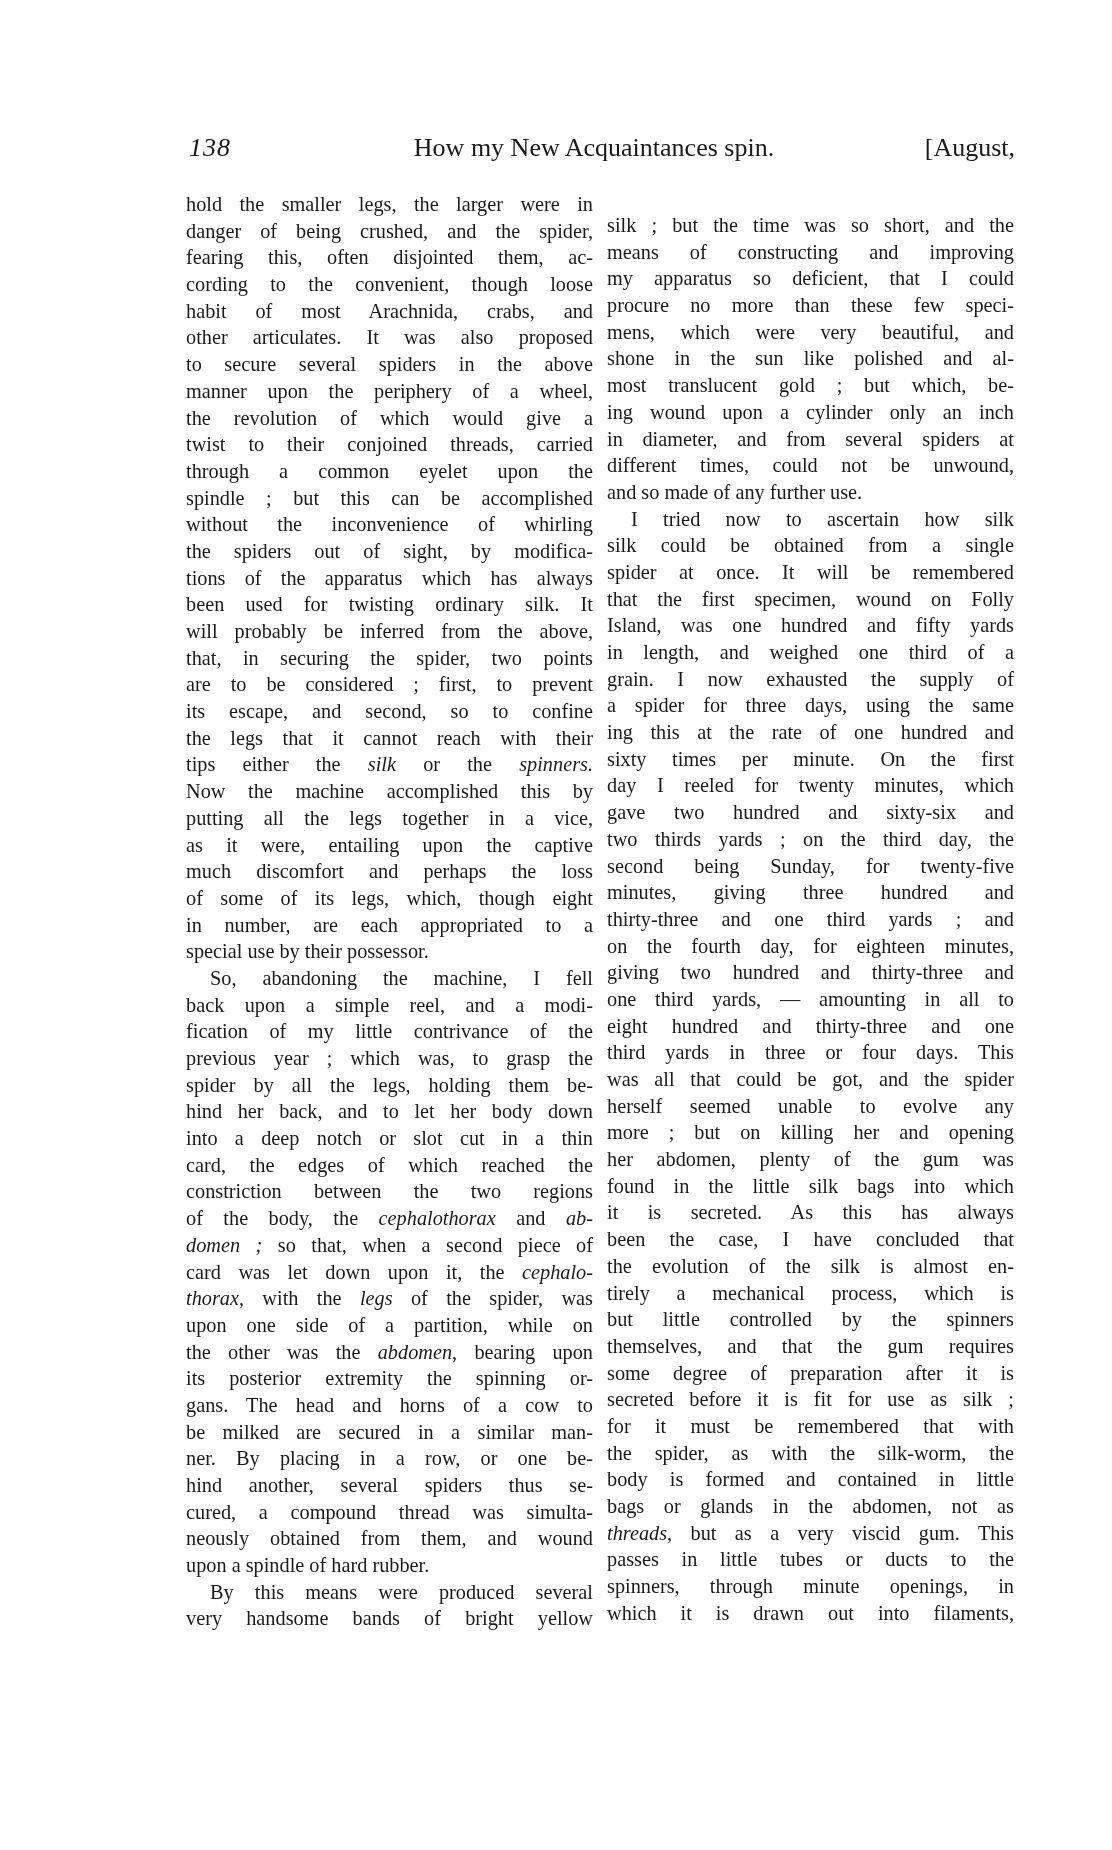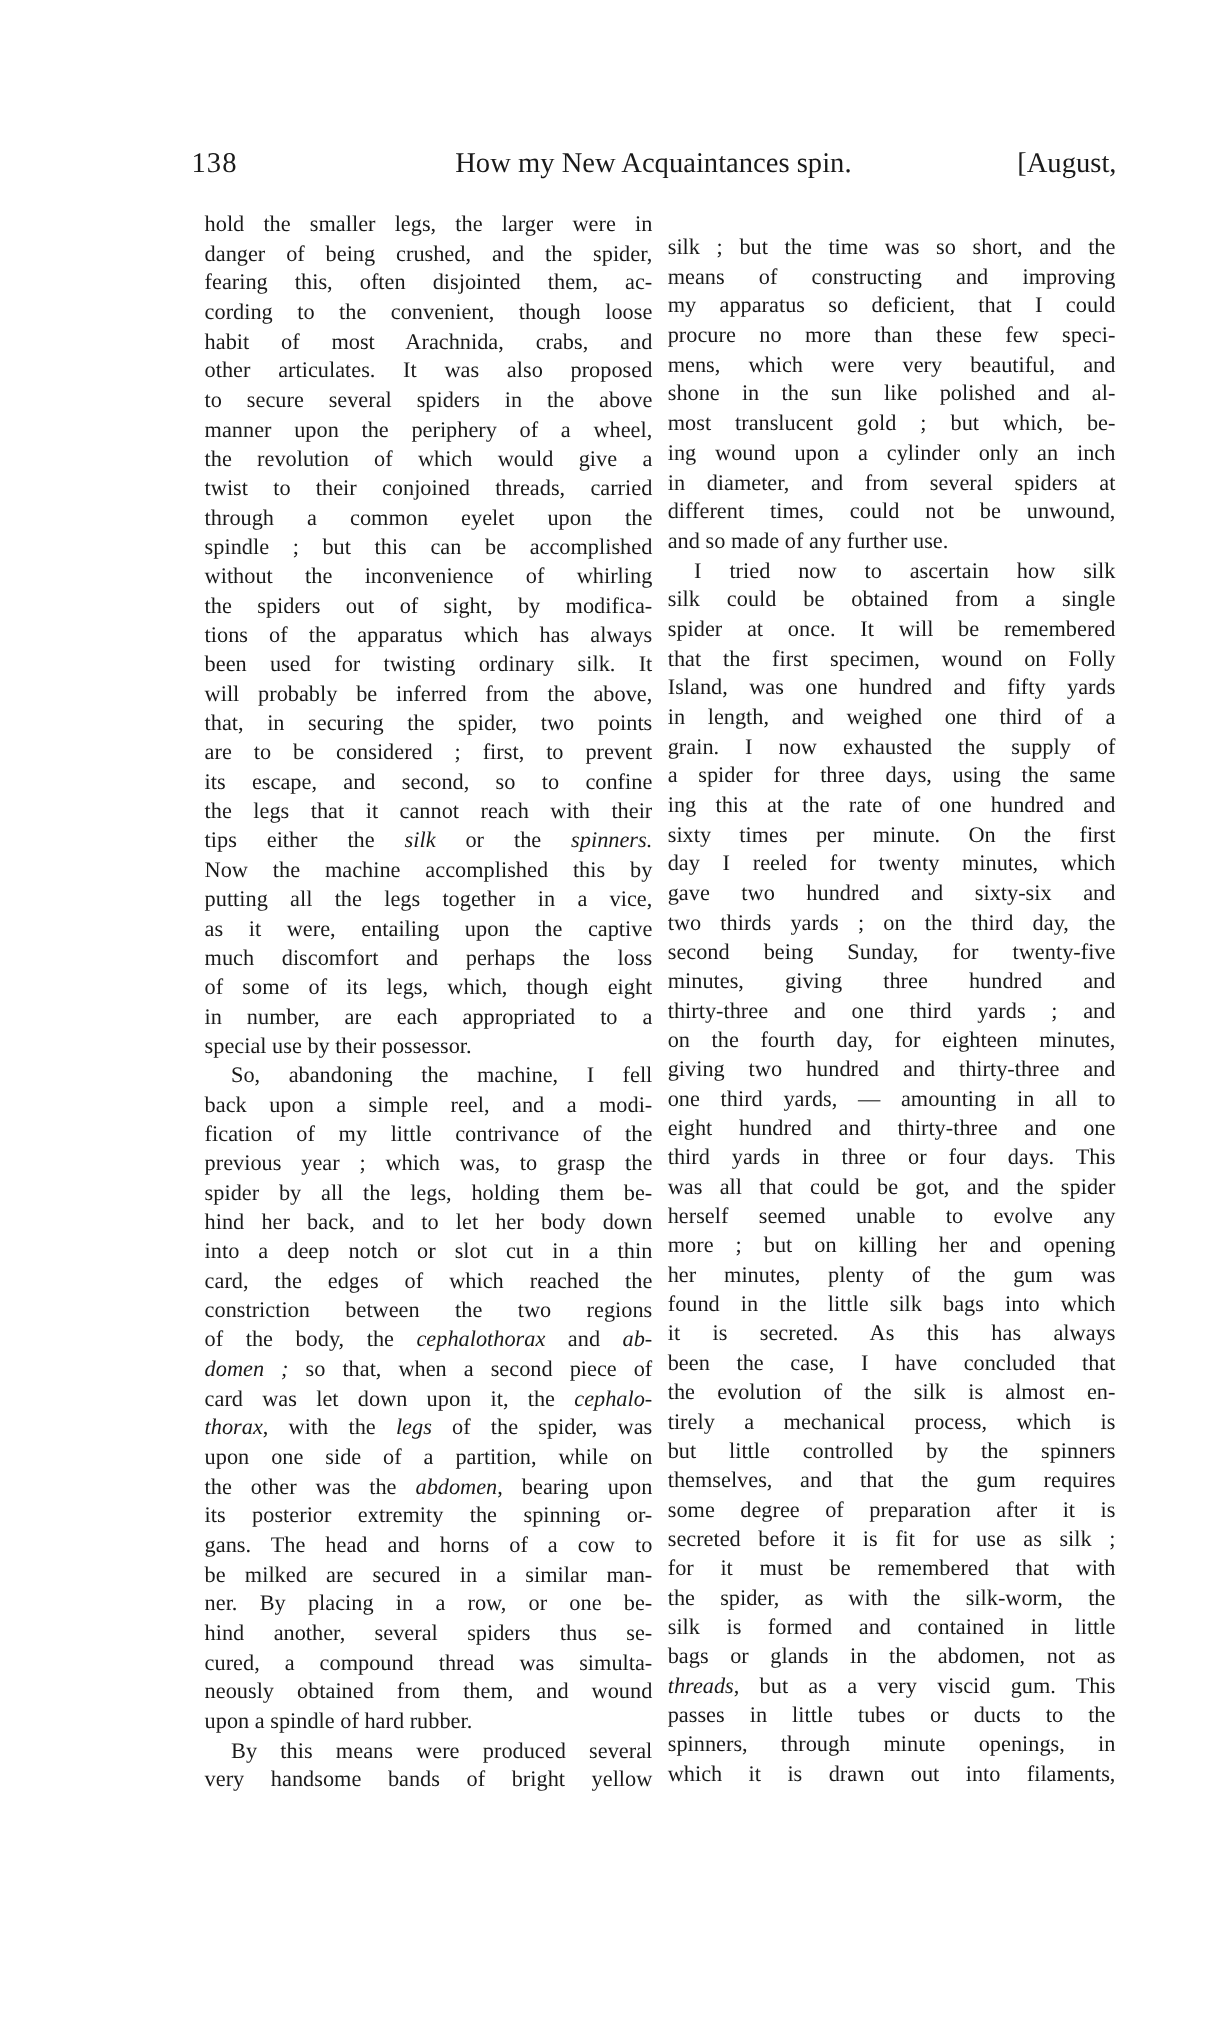--- a/index.html
+++ b/index.html
@@ -1,20 +1,20 @@
 <!DOCTYPE html>
 <html><head>
 <meta charset="utf-8">
 <style>
   html, body { margin: 0; padding: 0; background: #ffffff; }
   body { width: 1112px; height: 1850px; position: relative; overflow: hidden;
          font-family: "Liberation Serif", "DejaVu Serif", serif; color: #1a1a1a; }
   .running-head { position: absolute; top: 131px; left: 173px; width: 842px; height: 34px;
                   font-size: 26px; line-height: 34px; }
-  .running-head .page-num { position: absolute; left: 1px; top: 0; letter-spacing: 1px; }
+  .running-head .page-num { position: absolute; left: 16px; top: 0; letter-spacing: 1px; font-style: italic; }
   .running-head .title { position: absolute; left: 0; right: 0; text-align: center; }
   .running-head .month { position: absolute; right: 0; top: 0; }
   .column { position: absolute; top: 191px; width: 407px; font-size: 20.3px; line-height: 26.7px; }
   .col-left { left: 168px; margin-left: 18px; }
   .col-right { left: 607px; margin-top: 21px; }
   .line { display: block; height: 26.7px; white-space: nowrap; text-align: justify;
           text-align-last: justify; overflow: visible; }
   .line.last { text-align-last: left; }
   .line.indent { padding-left: 24px; }
   i { font-style: italic; }
@@ -113,31 +113,31 @@
     <span class="line"><span>minutes, giving three hundred and</span></span>
     <span class="line"><span>thirty-three and one third yards ; and</span></span>
     <span class="line"><span>on the fourth day, for eighteen minutes,</span></span>
     <span class="line"><span>giving two hundred and thirty-three and</span></span>
     <span class="line"><span>one third yards, — amounting in all to</span></span>
     <span class="line"><span>eight hundred and thirty-three and one</span></span>
     <span class="line"><span>third yards in three or four days.  This</span></span>
     <span class="line"><span>was all that could be got, and the spider</span></span>
     <span class="line"><span>herself seemed unable to evolve any</span></span>
     <span class="line"><span>more ; but on killing her and opening</span></span>
-    <span class="line"><span>her minutes, plenty of the gum was</span></span>
+    <span class="line"><span>her abdomen, plenty of the gum was</span></span>
     <span class="line"><span>found in the little silk bags into which</span></span>
     <span class="line"><span>it is secreted.  As this has always</span></span>
     <span class="line"><span>been the case, I have concluded that</span></span>
     <span class="line"><span>the evolution of the silk is almost en-</span></span>
     <span class="line"><span>tirely a mechanical process, which is</span></span>
     <span class="line"><span>but little controlled by the spinners</span></span>
     <span class="line"><span>themselves, and that the gum requires</span></span>
     <span class="line"><span>some degree of preparation after it is</span></span>
     <span class="line"><span>secreted before it is fit for use as silk ;</span></span>
     <span class="line"><span>for it must be remembered that with</span></span>
     <span class="line"><span>the spider, as with the silk-worm, the</span></span>
-    <span class="line"><span>silk is formed and contained in little</span></span>
+    <span class="line"><span>body is formed and contained in little</span></span>
     <span class="line"><span>bags or glands in the abdomen, not as</span></span>
     <span class="line"><i>threads</i><span>, but as a very viscid gum.  This</span></span>
     <span class="line"><span>passes in little tubes or ducts to the</span></span>
     <span class="line"><span>spinners, through minute openings, in</span></span>
     <span class="line"><span>which it is drawn out into filaments,</span></span>
   </div>
 
 </body></html>

